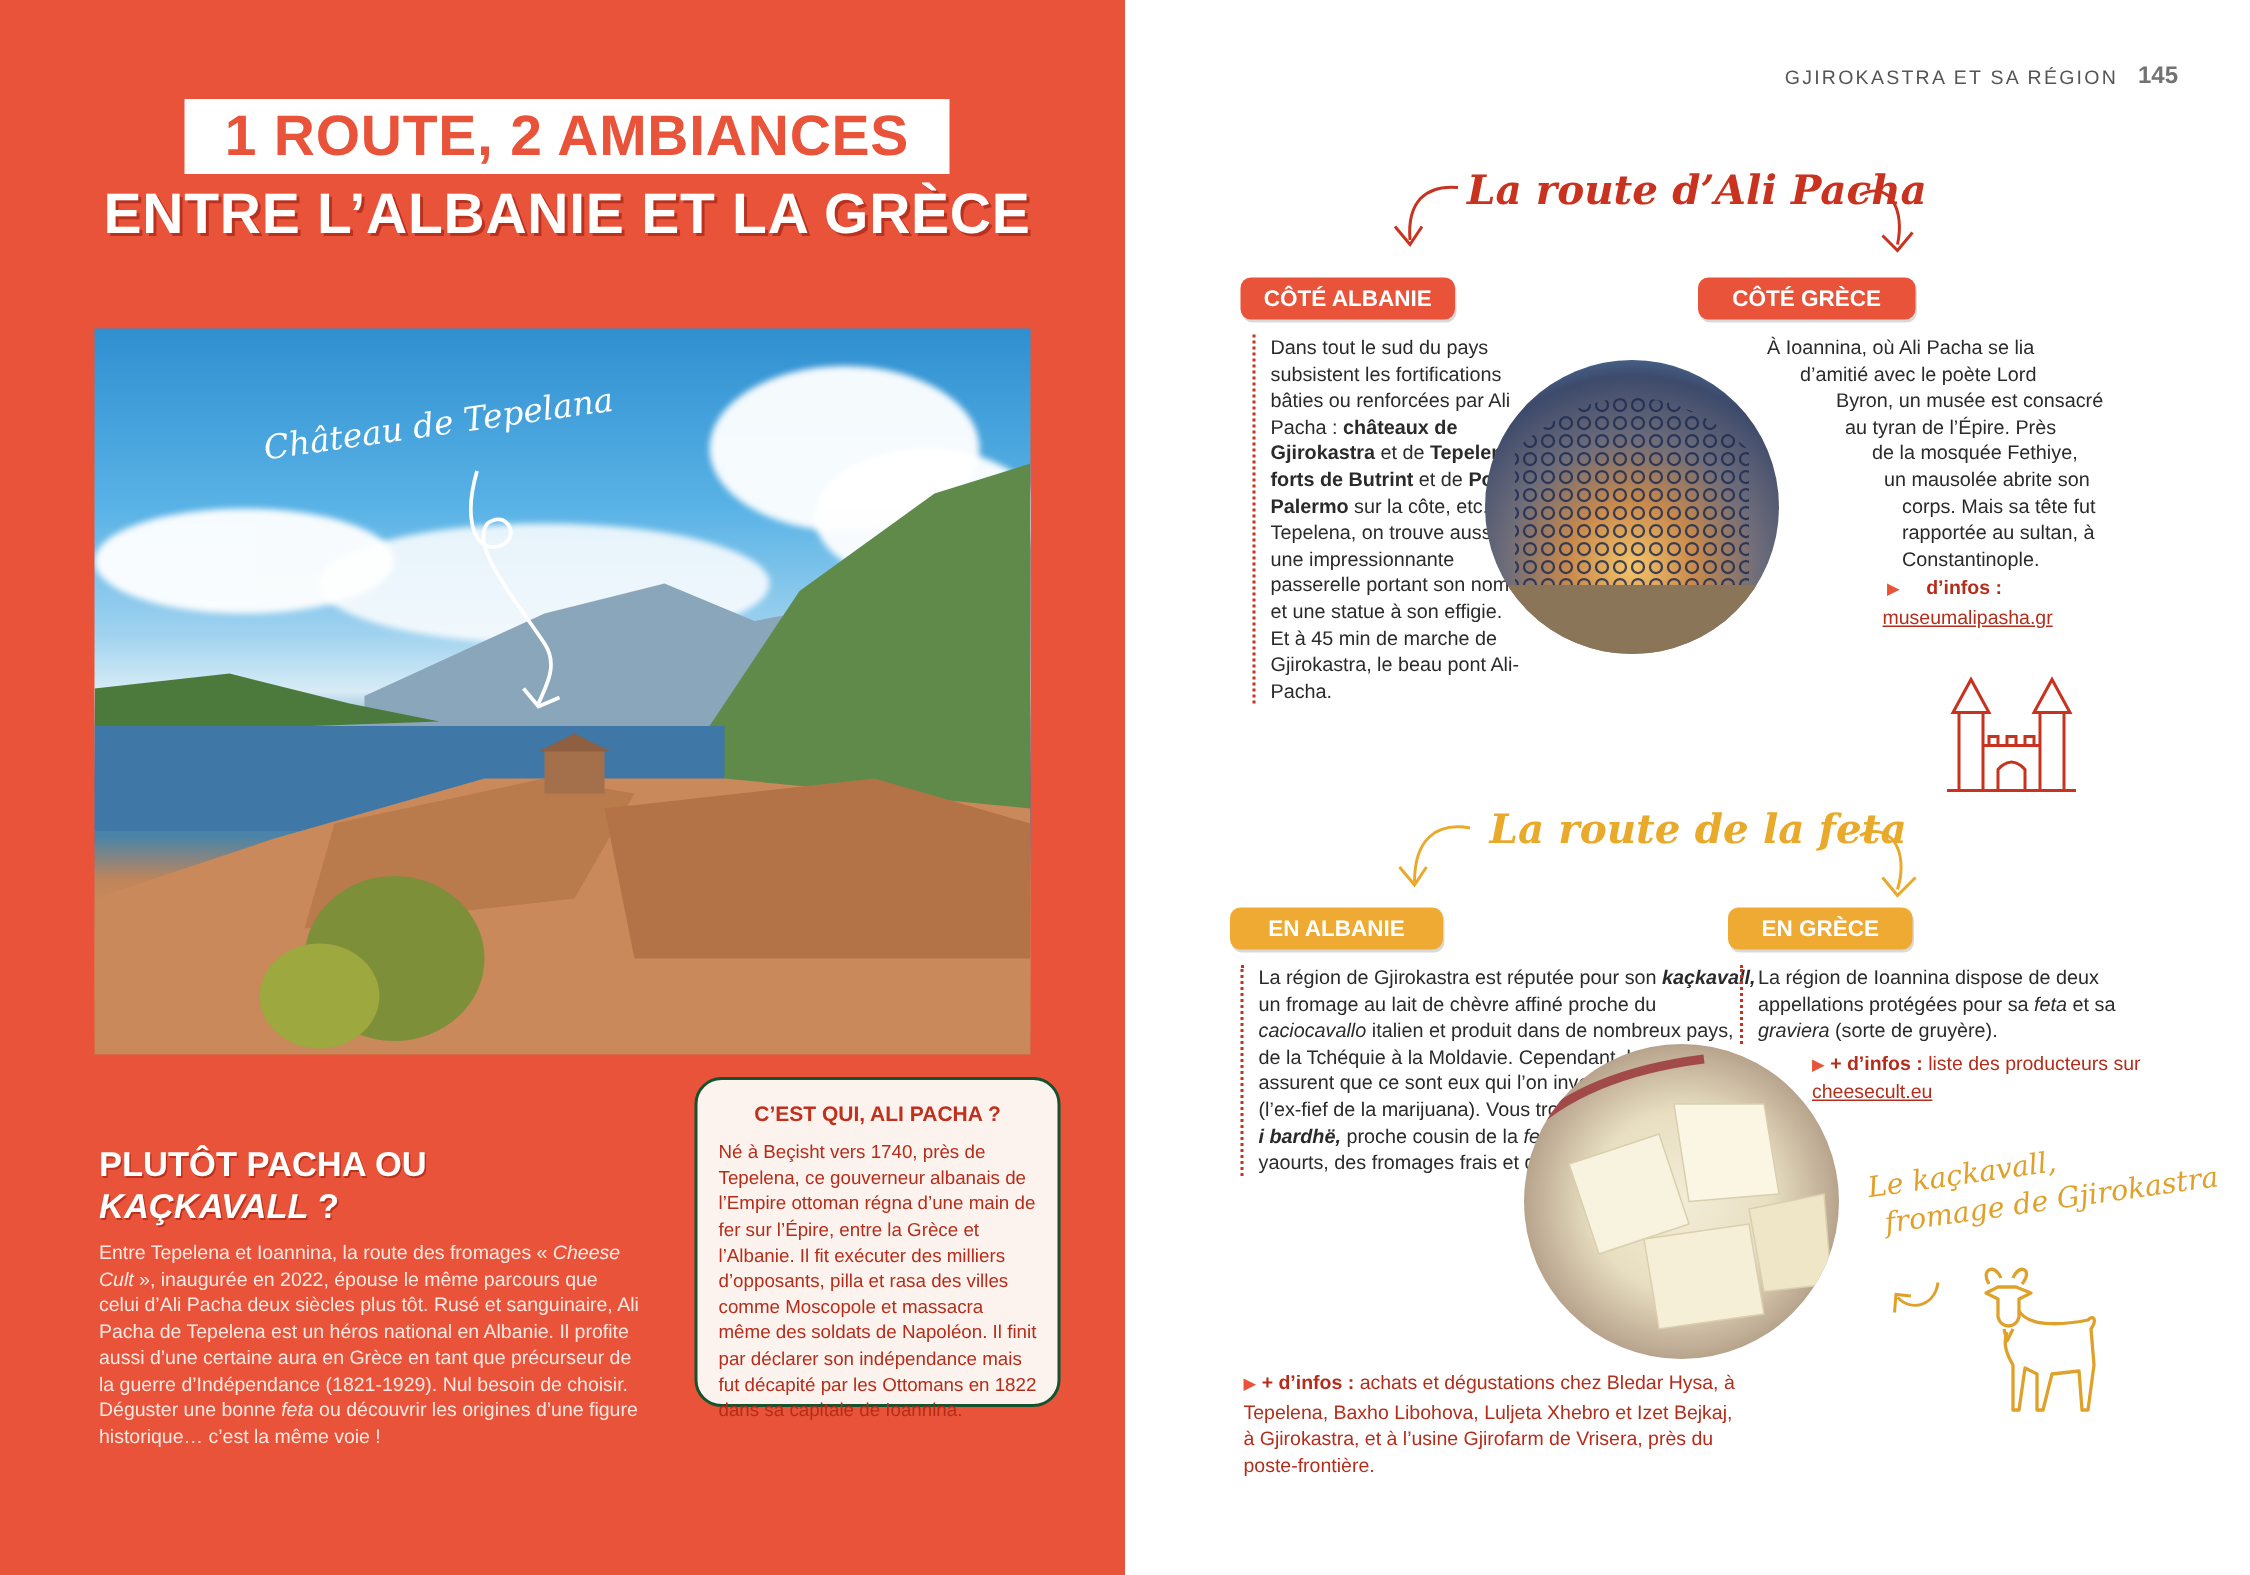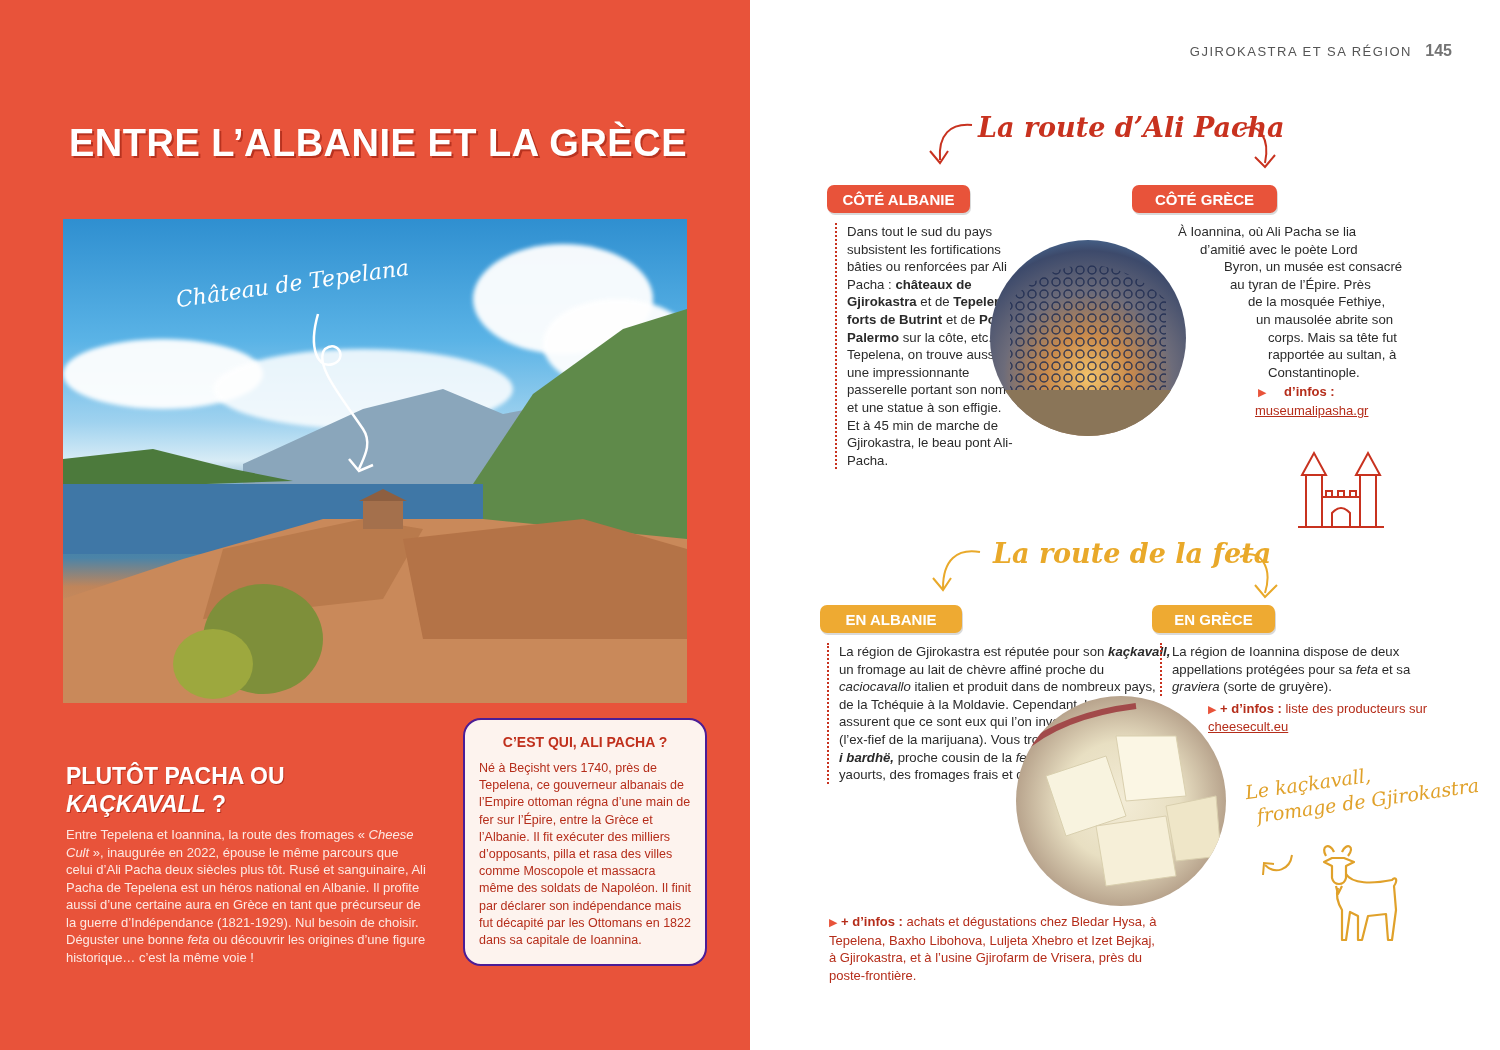--- a/index.html
+++ b/index.html
@@ -16,21 +16,21 @@
   .photo { position: absolute; left: 63px; top: 219px; width: 624px; height: 484px; overflow: hidden;
     background: linear-gradient(180deg, #2f8fd0 0%, #5ab3e6 25%, #9fd2ef 42%, #d8ecf6 50%, #7ea9c4 55%, #3f7aa0 62%, #4b84a8 70%, #c0855a 76%, #d59563 88%, #c27a4a 100%); }
   .cloud { position: absolute; background: #fff; border-radius: 50%; filter: blur(2px); opacity: 0.95; }
   .mountain { position: absolute; }
   .caption-photo { position: absolute; left: 112px; top: 52px; font-family: "DejaVu Serif", serif; font-style: italic; font-size: 22px; color: #fff; transform: rotate(-8deg); }
 
   .section-h { position: absolute; left: 66px; top: 762px; font-weight: bold; font-size: 23px; color: #fff; line-height: 28px; text-shadow: 1px 1px 0 #b8321f; }
   .section-h em { font-style: italic; }
   .section-body { position: absolute; left: 66px; top: 826px; width: 360px; font-size: 13px; line-height: 17.5px; color: #fde8e2; }
 
-  .sidebox { position: absolute; left: 463px; top: 718px; width: 244px; height: 248px; background: #fdf3ee; border-radius: 18px; border: 2px solid #4c1d95; padding: 14px 14px; }
+  .sidebox { position: absolute; left: 463px; top: 718px; width: 244px; height: 220px; background: #fdf3ee; border-radius: 18px; border: 2px solid #14532d; padding: 14px 14px; }
   .sidebox-title { text-align: center; font-weight: bold; font-size: 14px; color: #c0301c; margin-bottom: 10px; }
   .sidebox-body { font-size: 12.5px; line-height: 17.2px; color: #b52d1a; }
 
   .running-head { position: absolute; right: 88px; top: 44px; font-size: 13px; letter-spacing: 1.5px; color: #555; }
   .page-num { position: absolute; right: 48px; top: 42px; font-size: 16px; font-weight: bold; color: #737373; }
 
   .script-title { position: absolute; font-family: "DejaVu Serif", serif; font-style: italic; font-weight: bold; font-size: 27px; }
   .script-red { color: #c8321f; }
   .script-gold { color: #e9a92a; }
 
@@ -46,20 +46,21 @@
   .info a { color: #b52d1a; text-decoration: underline; }
 
   .circle-img { position: absolute; border-radius: 50%; overflow: hidden; }
   .arrow-svg { position: absolute; }
   .goat-caption { position: absolute; left: 1246px; top: 764px; font-family: "DejaVu Serif", serif; font-style: italic; font-size: 19px; color: #e0a12a; transform: rotate(-8deg); line-height: 25px; }
 </style>
 </head>
 <body>
 
 <div class="page-left">
+  <div class="title-line1">1 ROUTE, 2 AMBIANCES</div>
   <div class="title-line2">ENTRE L’ALBANIE ET LA GRÈCE</div>
 
   <div class="photo">
     <div class="cloud" style="left:410px;top:25px;width:180px;height:110px;"></div>
     <div class="cloud" style="left:480px;top:80px;width:150px;height:90px;"></div>
     <div class="cloud" style="left:0px;top:120px;width:200px;height:70px;"></div>
     <div class="cloud" style="left:150px;top:130px;width:300px;height:80px;opacity:0.85;"></div>
     <svg class="mountain" width="624" height="484" viewBox="0 0 624 484">
       <polygon points="180,245 300,190 380,170 440,195 520,180 624,210 624,270 180,270" fill="#8aa6bb"></polygon>
       <polygon points="400,280 470,175 560,110 624,90 624,330 400,330" fill="#5f8a4a"></polygon>

